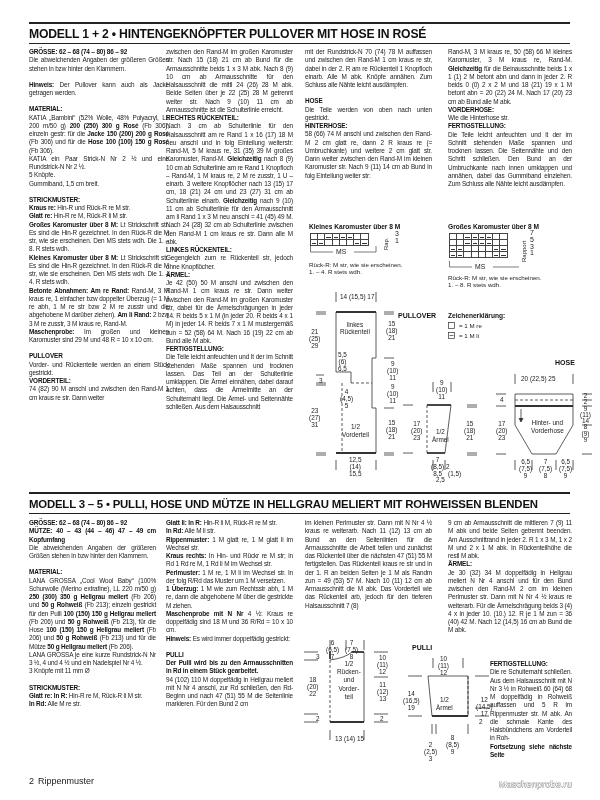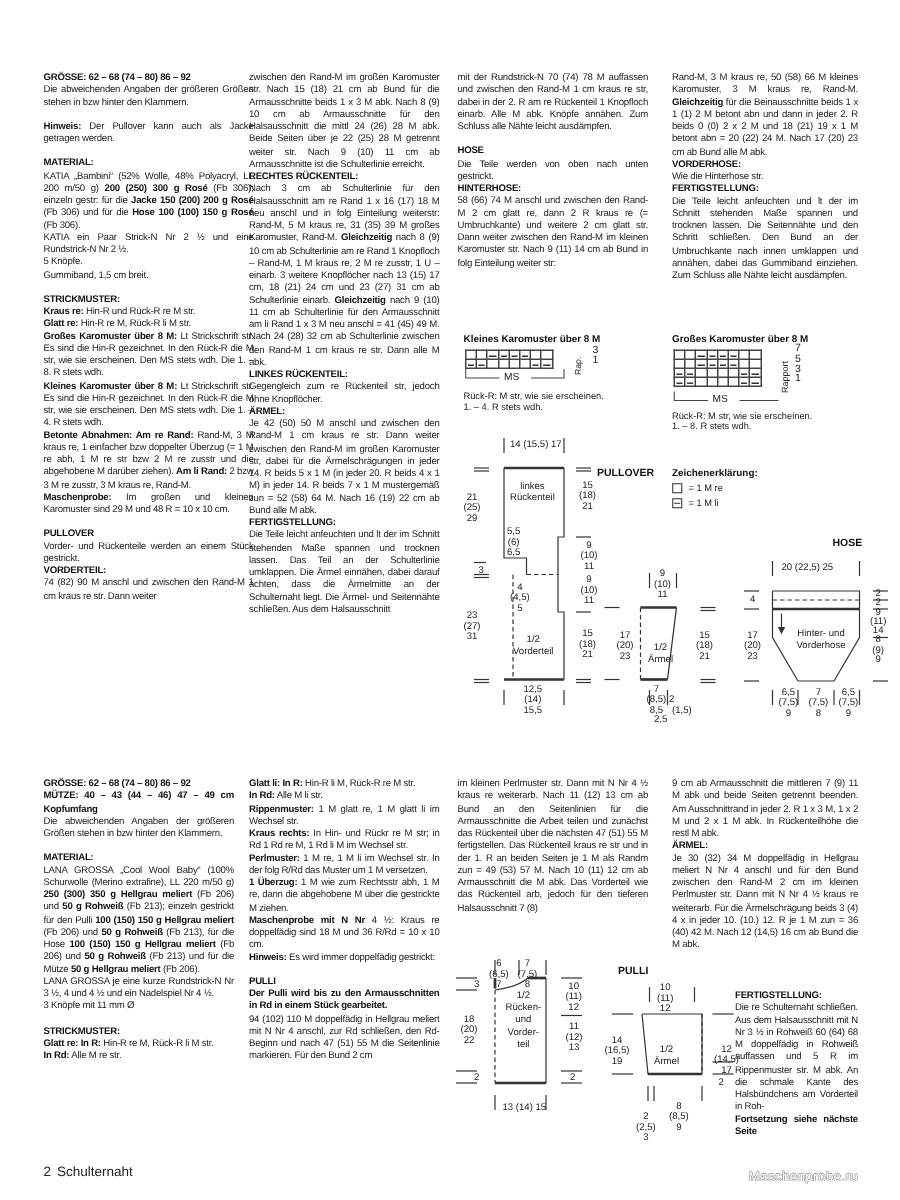--- a/index.html
+++ b/index.html
@@ -35,20 +35,21 @@
   .footer .num { margin-right: 4px; }
   .watermark { position: absolute; right: 28px; top: 779px; font-size: 9px; color: #fff;
      text-shadow: -0.5px 0 #999, 0.5px 0 #999, 0 -0.5px #999, 0 0.5px #999; letter-spacing: 0.2px; }
   svg { position: absolute; overflow: visible; }
 </style>
 </head>
 <body>
 
 <div class="page">
 
+  <div class="heading" style="top:22px;">MODELL 1 + 2 • HINTENGEKNÖPFTER PULLOVER MIT HOSE IN ROSÉ</div>
 
   <div class="col" style="left:29px; top:48px;">
     <p><span class="b">GRÖSSE:</span><span class="b"> 62 – 68 (74 – 80) 86 – 92</span></p>
     <p>Die abweichenden Angaben der größeren Größen stehen in bzw hinter den Klammern.</p>
     <div class="gap"></div>
     <p><span class="b">Hinweis:</span><span> Der Pullover kann auch als Jacke getragen werden.</span></p>
     <div class="gap"></div>
     <p class="h">MATERIAL:</p>
     <p><span>KATIA „Bambini“ (52% Wolle, 48% Polyacryl, LL 200 m/50 g) </span><b>200 (250) 300 g Rosé</b><span> (Fb 306); einzeln gestr: für die </span><b>Jacke 150 (200) 200 g Rosé</b><span> (Fb 306) und für die </span><b>Hose 100 (100) 150 g Rosé</b><span> (Fb 306).</span></p>
     <p>KATIA ein Paar Strick-N Nr 2 ½ und eine Rundstrick-N Nr 2 ½.</p>
@@ -388,20 +389,21 @@
       <div>7</div>
       <div>(7,5)</div>
       <div>8</div>
     </div>
   <div class="dim" style="left:559px; top:458px;">
       <div>6,5</div>
       <div>(7,5)</div>
       <div>9</div>
     </div>
 
+  <div class="heading" style="top:492px; font-size:11.4px;">MODELL 3 – 5 • PULLI, HOSE UND MÜTZE IN HELLGRAU MELIERT MIT ROHWEISSEN BLENDEN</div>
 
   <div class="col" style="left:29px; top:519px; width:127px;">
     <p><b>GRÖSSE:</b><b> 62 – 68 (74 – 80) 86 – 92</b></p>
     <p><b>MÜTZE:</b><b> 40 – 43 (44 – 46) 47 – 49 cm Kopfumfang</b></p>
     <p>Die abweichenden Angaben der größeren Größen stehen in bzw hinter den Klammern.</p>
     <div class="gap"></div>
     <p class="h">MATERIAL:</p>
     <p><span>LANA GROSSA „Cool Wool Baby“ (100% Schurwolle (Merino extrafine), LL 220 m/50 g) </span><b>250 (300) 350 g Hellgrau meliert</b><span> (Fb 206) und </span><b>50 g Rohweiß</b><span> (Fb 213); einzeln gestrickt für den Pulli </span><b>100 (150) 150 g Hellgrau meliert</b><span> (Fb 206) und </span><b>50 g Rohweiß</b><span> (Fb 213), für die Hose </span><b>100 (150) 150 g Hellgrau meliert</b><span> (Fb 206) und </span><b>50 g Rohweiß</b><span> (Fb 213) und für die Mütze </span><b>50 g Hellgrau meliert</b><span> (Fb 206).</span></p>
     <p>LANA GROSSA je eine kurze Rundstrick-N Nr 3 ½, 4 und 4 ½ und ein Nadelspiel Nr 4 ½.</p>
     <p>3 Knöpfe mit 11 mm Ø</p>
@@ -542,16 +544,16 @@
       <div>(8,5)</div>
       <div>9</div>
     </div>
   <div class="dim" style="left:424px; top:741px;">
       <div>2</div>
       <div>(2,5)</div>
       <div>3</div>
     </div>
 
   <div class="footer">
-    <span class="num">2</span><span>Schulternaht</span>
+    <span class="num">2</span><span>Rippenmuster</span>
   </div>
   <div class="watermark">Maschenprobe.ru</div>
 </div>
 
 </body></html>

